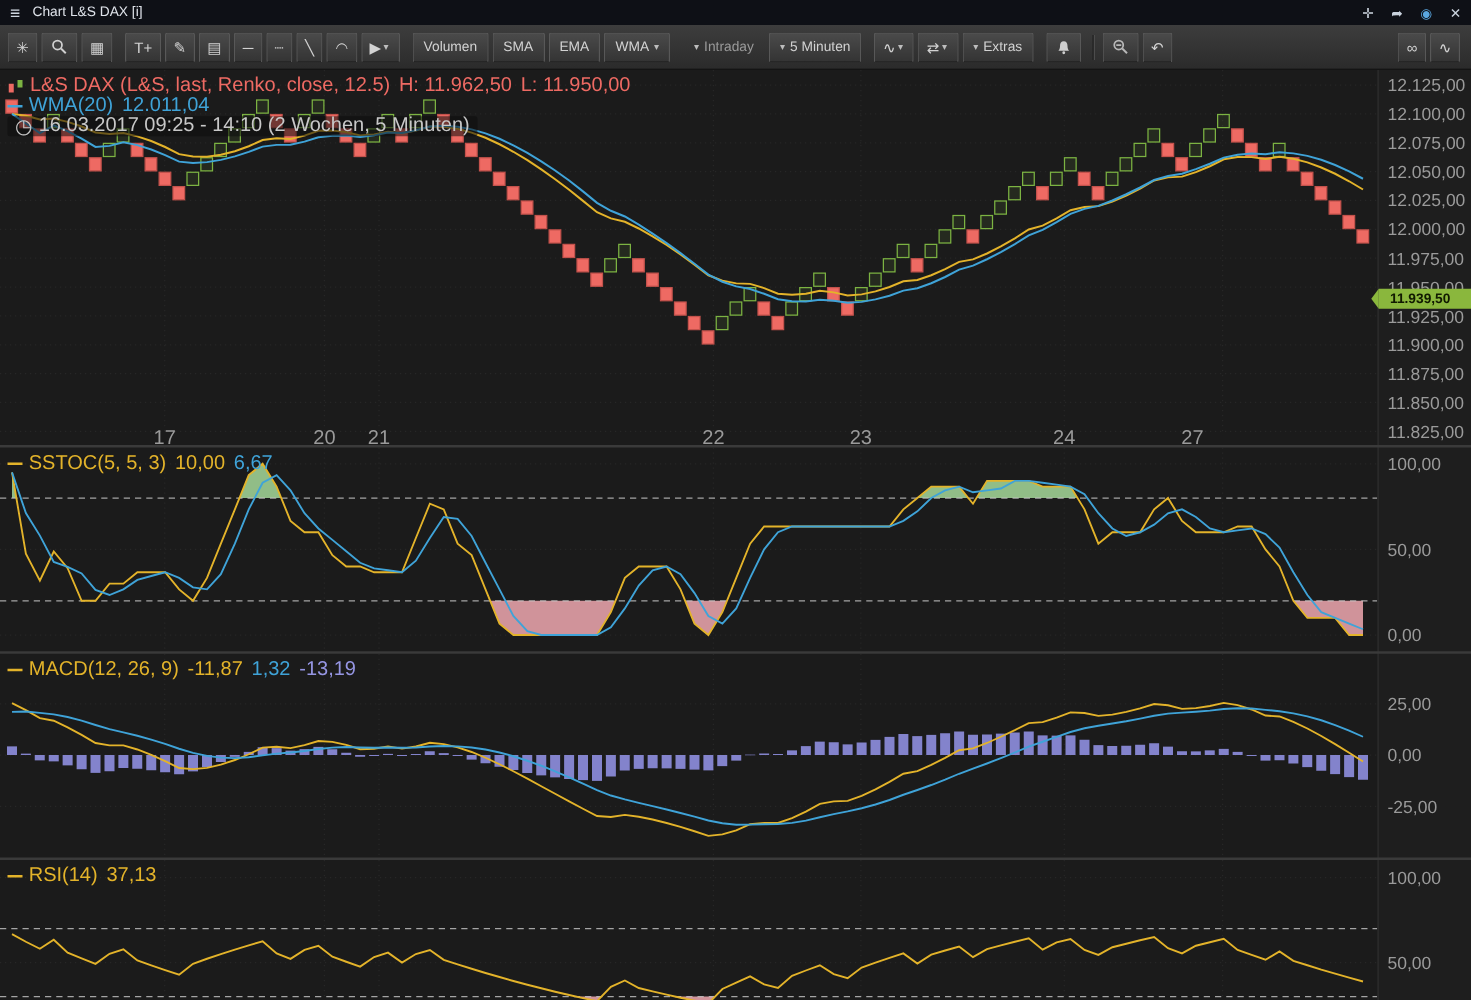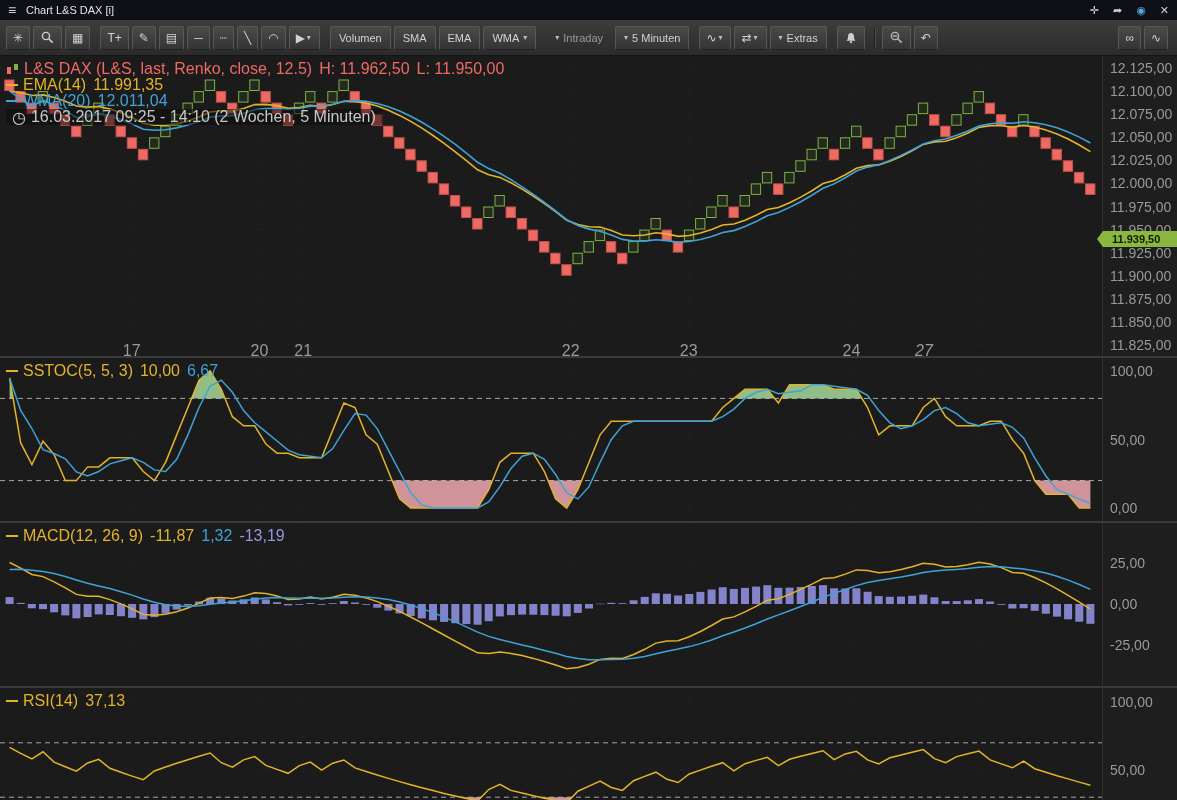--- a/index.html
+++ b/index.html
@@ -499,43 +499,38 @@
         <div class="axis-label" style="top: 639px;">100,00</div>
         <div class="axis-label" style="top: 707px;">50,00</div>
       </div>
     <div id="dates">
         <div class="date-label" style="left: 116.764px;">17</div>
         <div class="date-label" style="left: 244.528px;">20</div>
         <div class="date-label" style="left: 288.208px;">21</div>
         <div class="date-label" style="left: 555.748px;">22</div>
         <div class="date-label" style="left: 673.684px;">23</div>
         <div class="date-label" style="left: 836.392px;">24</div>
-        <div class="date-label" style="left: 909px; font-style: italic;">27</div>
+        <div class="date-label" style="left: 939px;">27</div>
       </div>
 
     <div class="sep" style="top:300px"></div>
     <div class="sep" style="top:465px"></div>
     <div class="sep" style="top:630px"></div>
 
     <div class="legend" style="top:5px">
       <div class="lrow">
         <svg class="mini" width="14" height="11">
           <rect x="1" y="3" width="4" height="7" fill="#ee6a63"></rect>
           <rect x="8" y="0" width="4" height="6" fill="#7cb342"></rect>
         </svg>
         <span class="red">L&amp;S DAX (L&amp;S, last, Renko, close, 12.5)</span>
         <span class="red sp">H: 11.962,50</span>
         <span class="red sp">L: 11.950,00</span>
       </div>
       <div class="lrow">
-        <span class="chip" style="background:#e3b32a"></span>
-        <span class="yellow">EMA(14)</span>
-        <span class="yellow sp">11.991,35</span>
-      </div>
-      <div class="lrow">
         <span class="chip" style="background:#3fa3d8"></span>
         <span class="blue">WMA(20)</span>
         <span class="blue sp">12.011,04</span>
       </div>
       <div class="lrow period-row">
         <span class="clock-icon">◷</span>
         <span>16.03.2017 09:25 - 14:10  (2 Wochen, 5 Minuten)</span>
       </div>
     </div>
 

